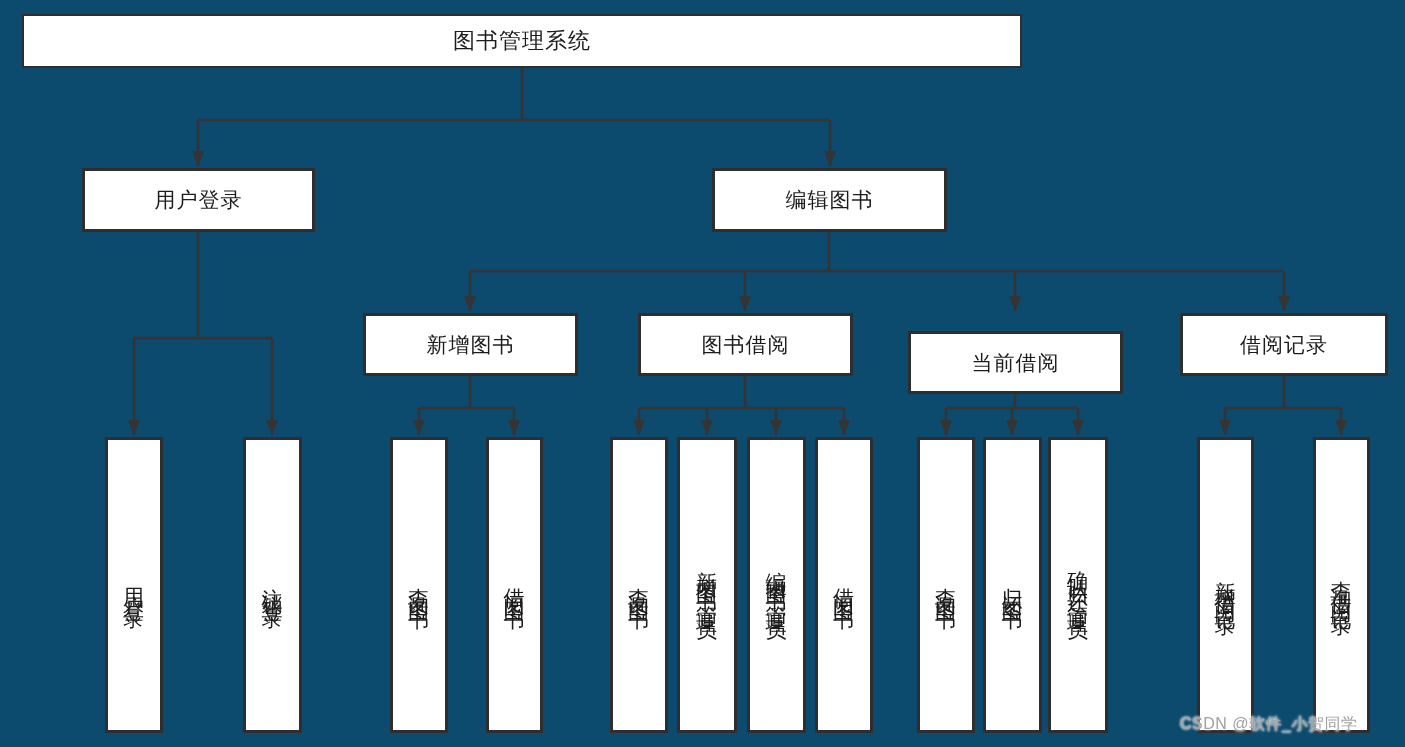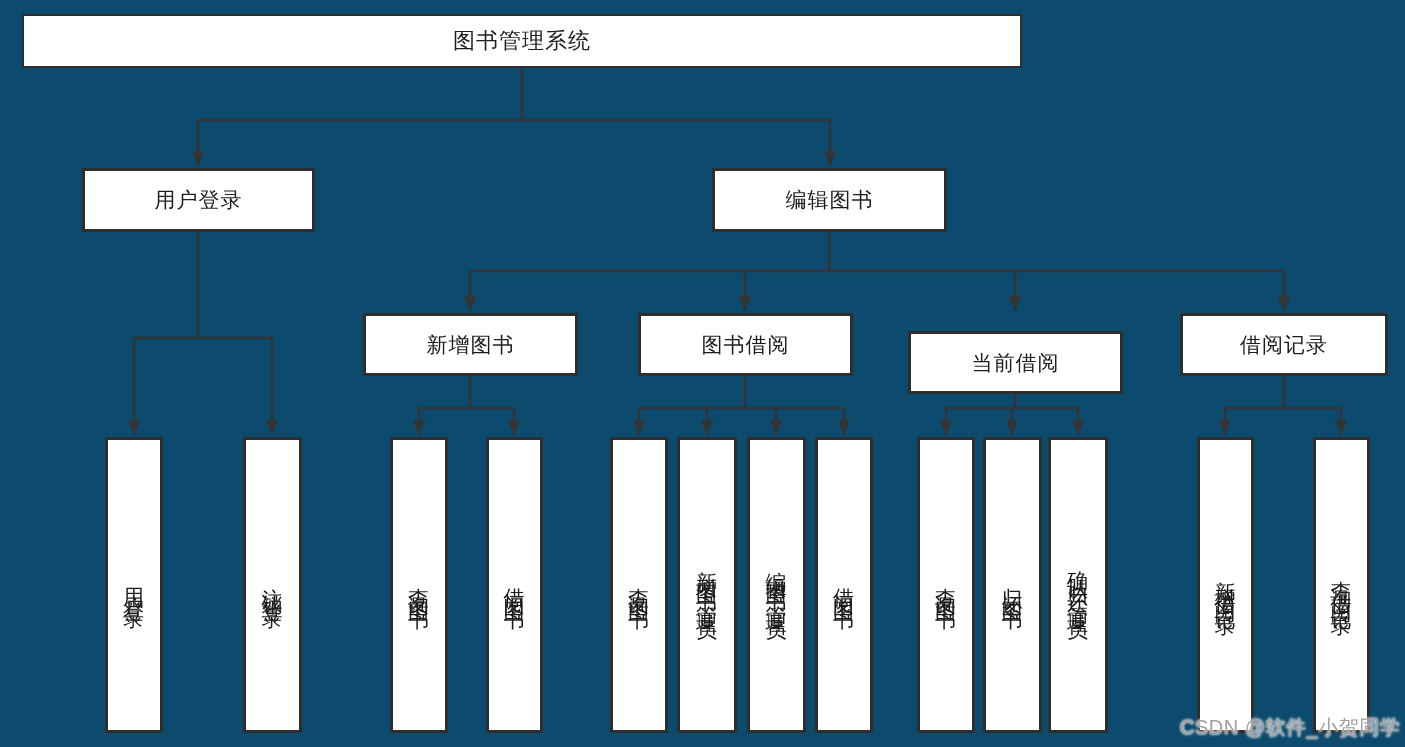--- a/index.html
+++ b/index.html
@@ -28,21 +28,21 @@
     text-orientation:mixed;
     font-size:21px;
     letter-spacing:7px;
     color:#1c1c1c;
     line-height:1;
     white-space:nowrap;
   }
   .watermark{
     position:absolute;
     left:1180px;top:714px;
-    font-size:20px;
+    font-size:16px;
     color:#a0a0a0;
     letter-spacing:0.5px;
     white-space:nowrap;
     z-index:10;
     text-shadow:0 0 3px #ffffff,0 0 3px #ffffff;
   }
 </style>
 </head>
 <body>
 

